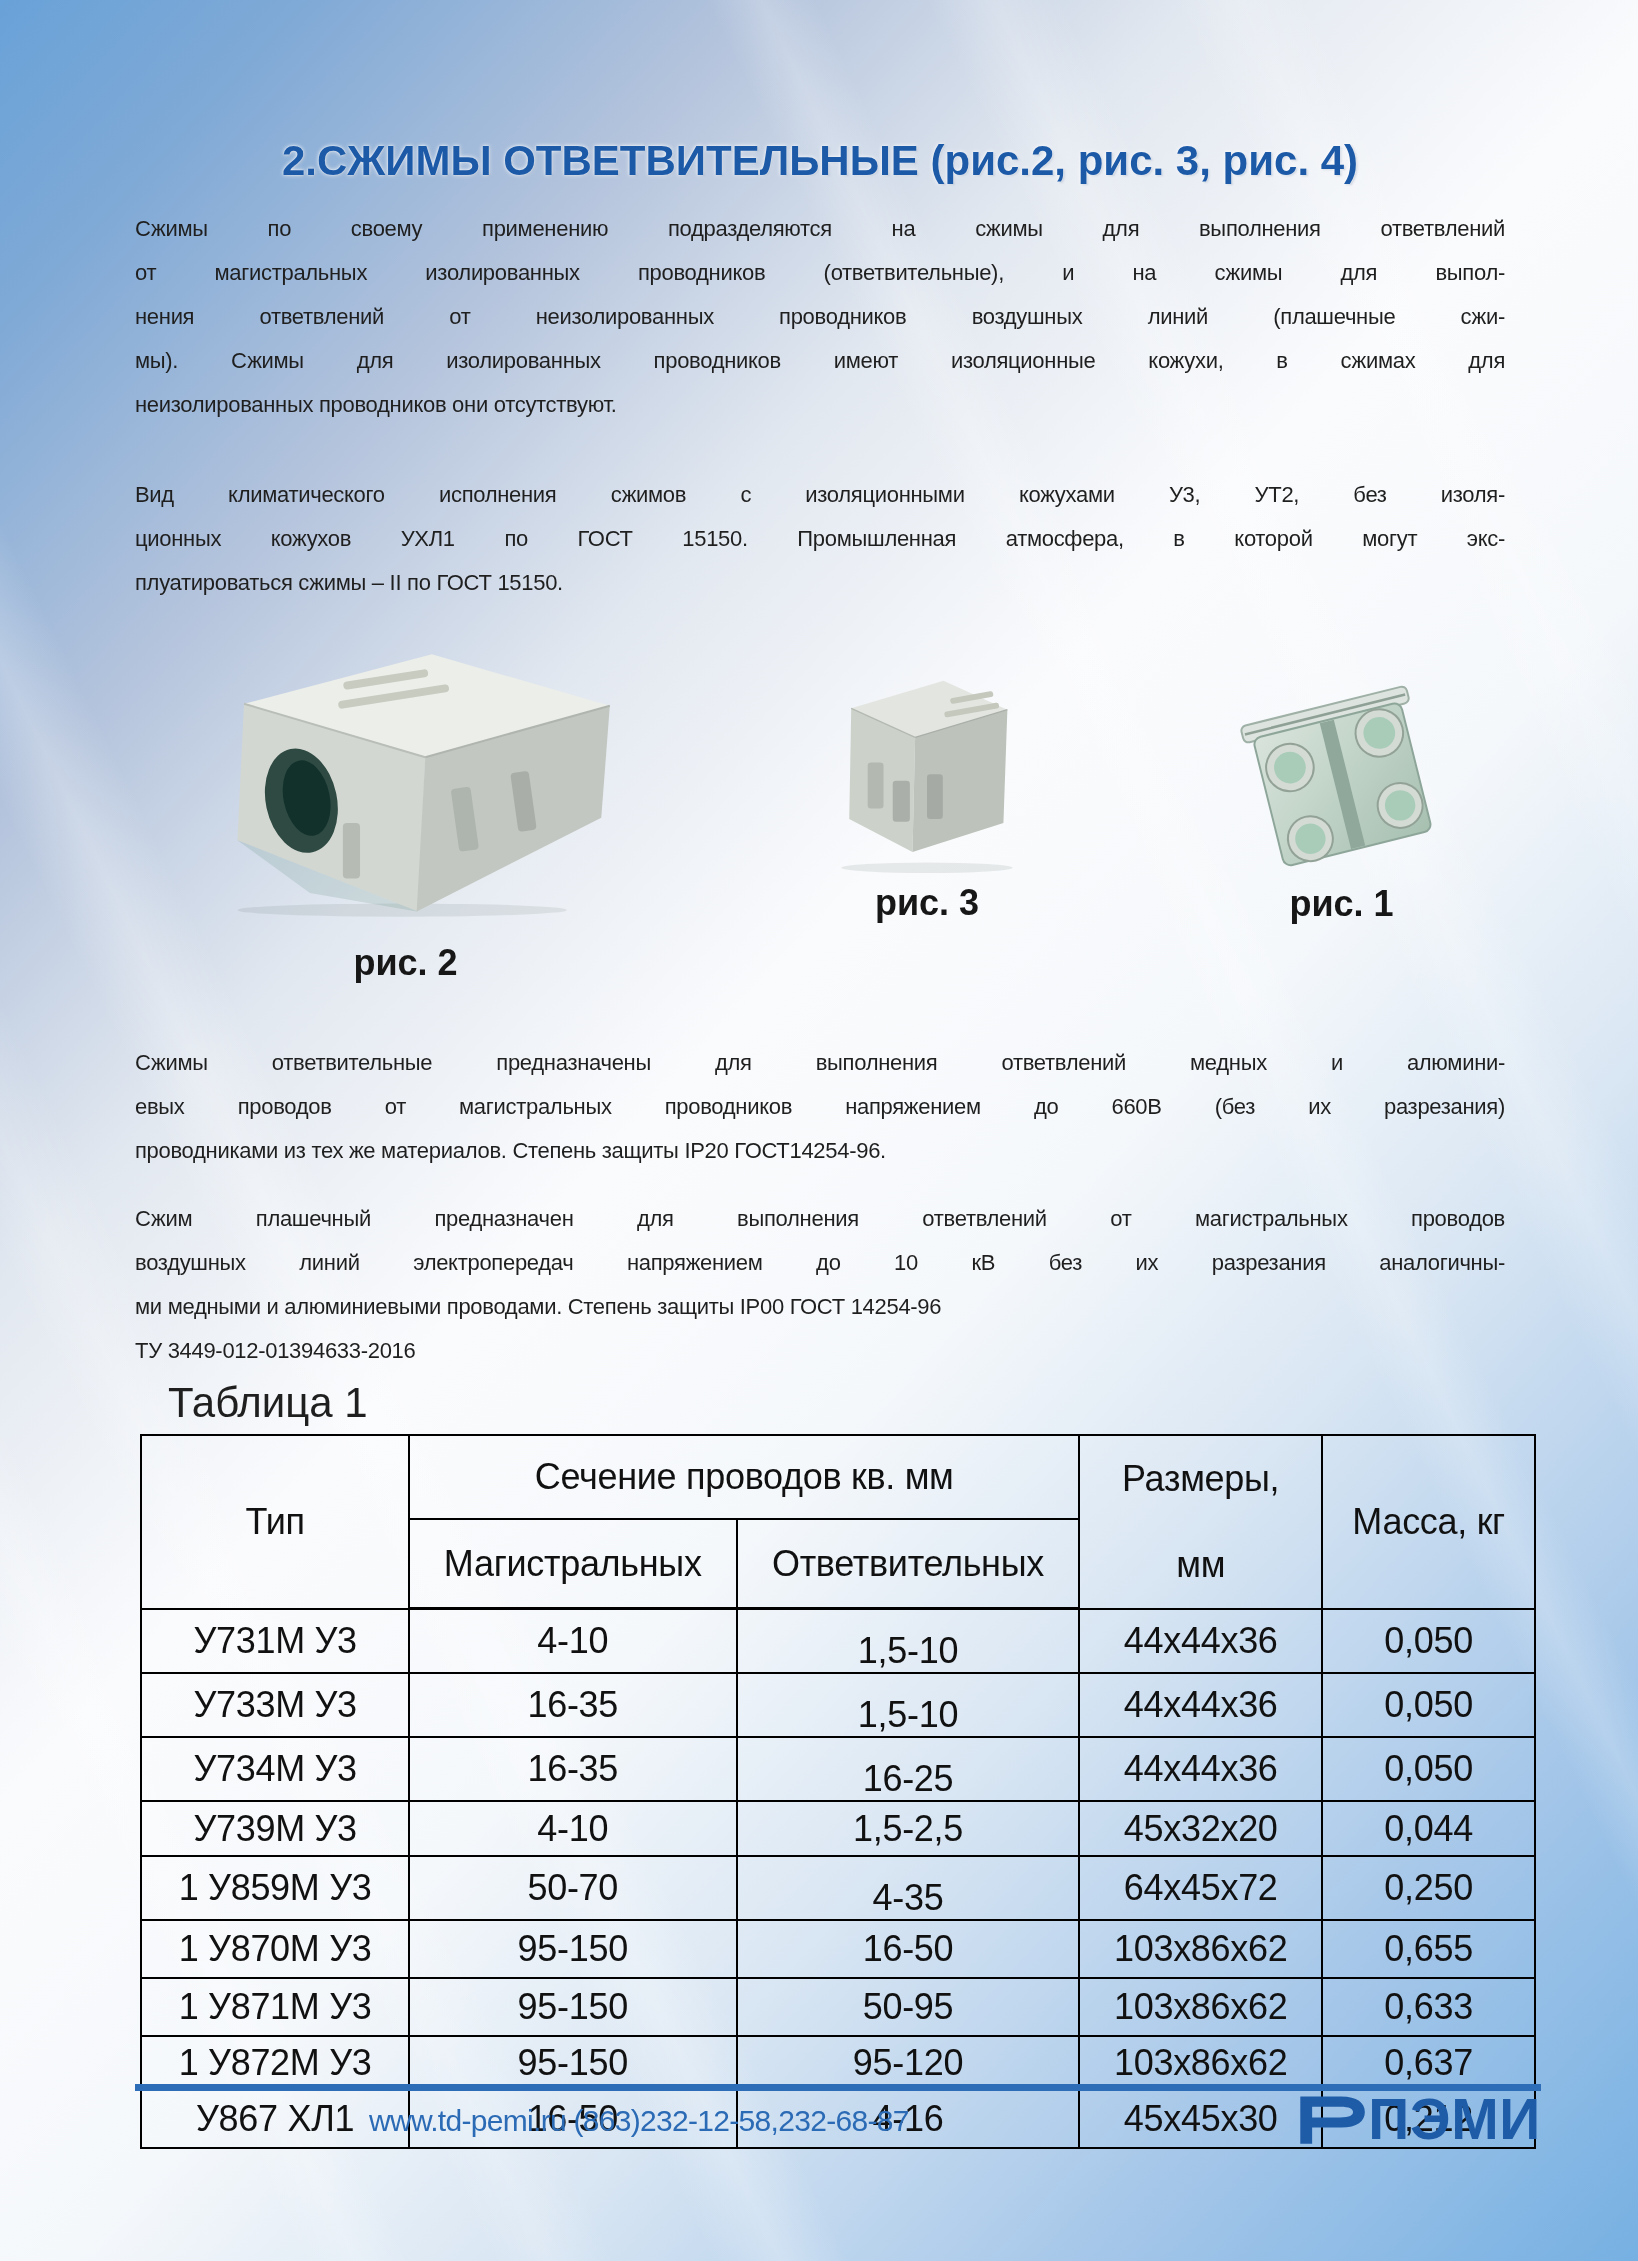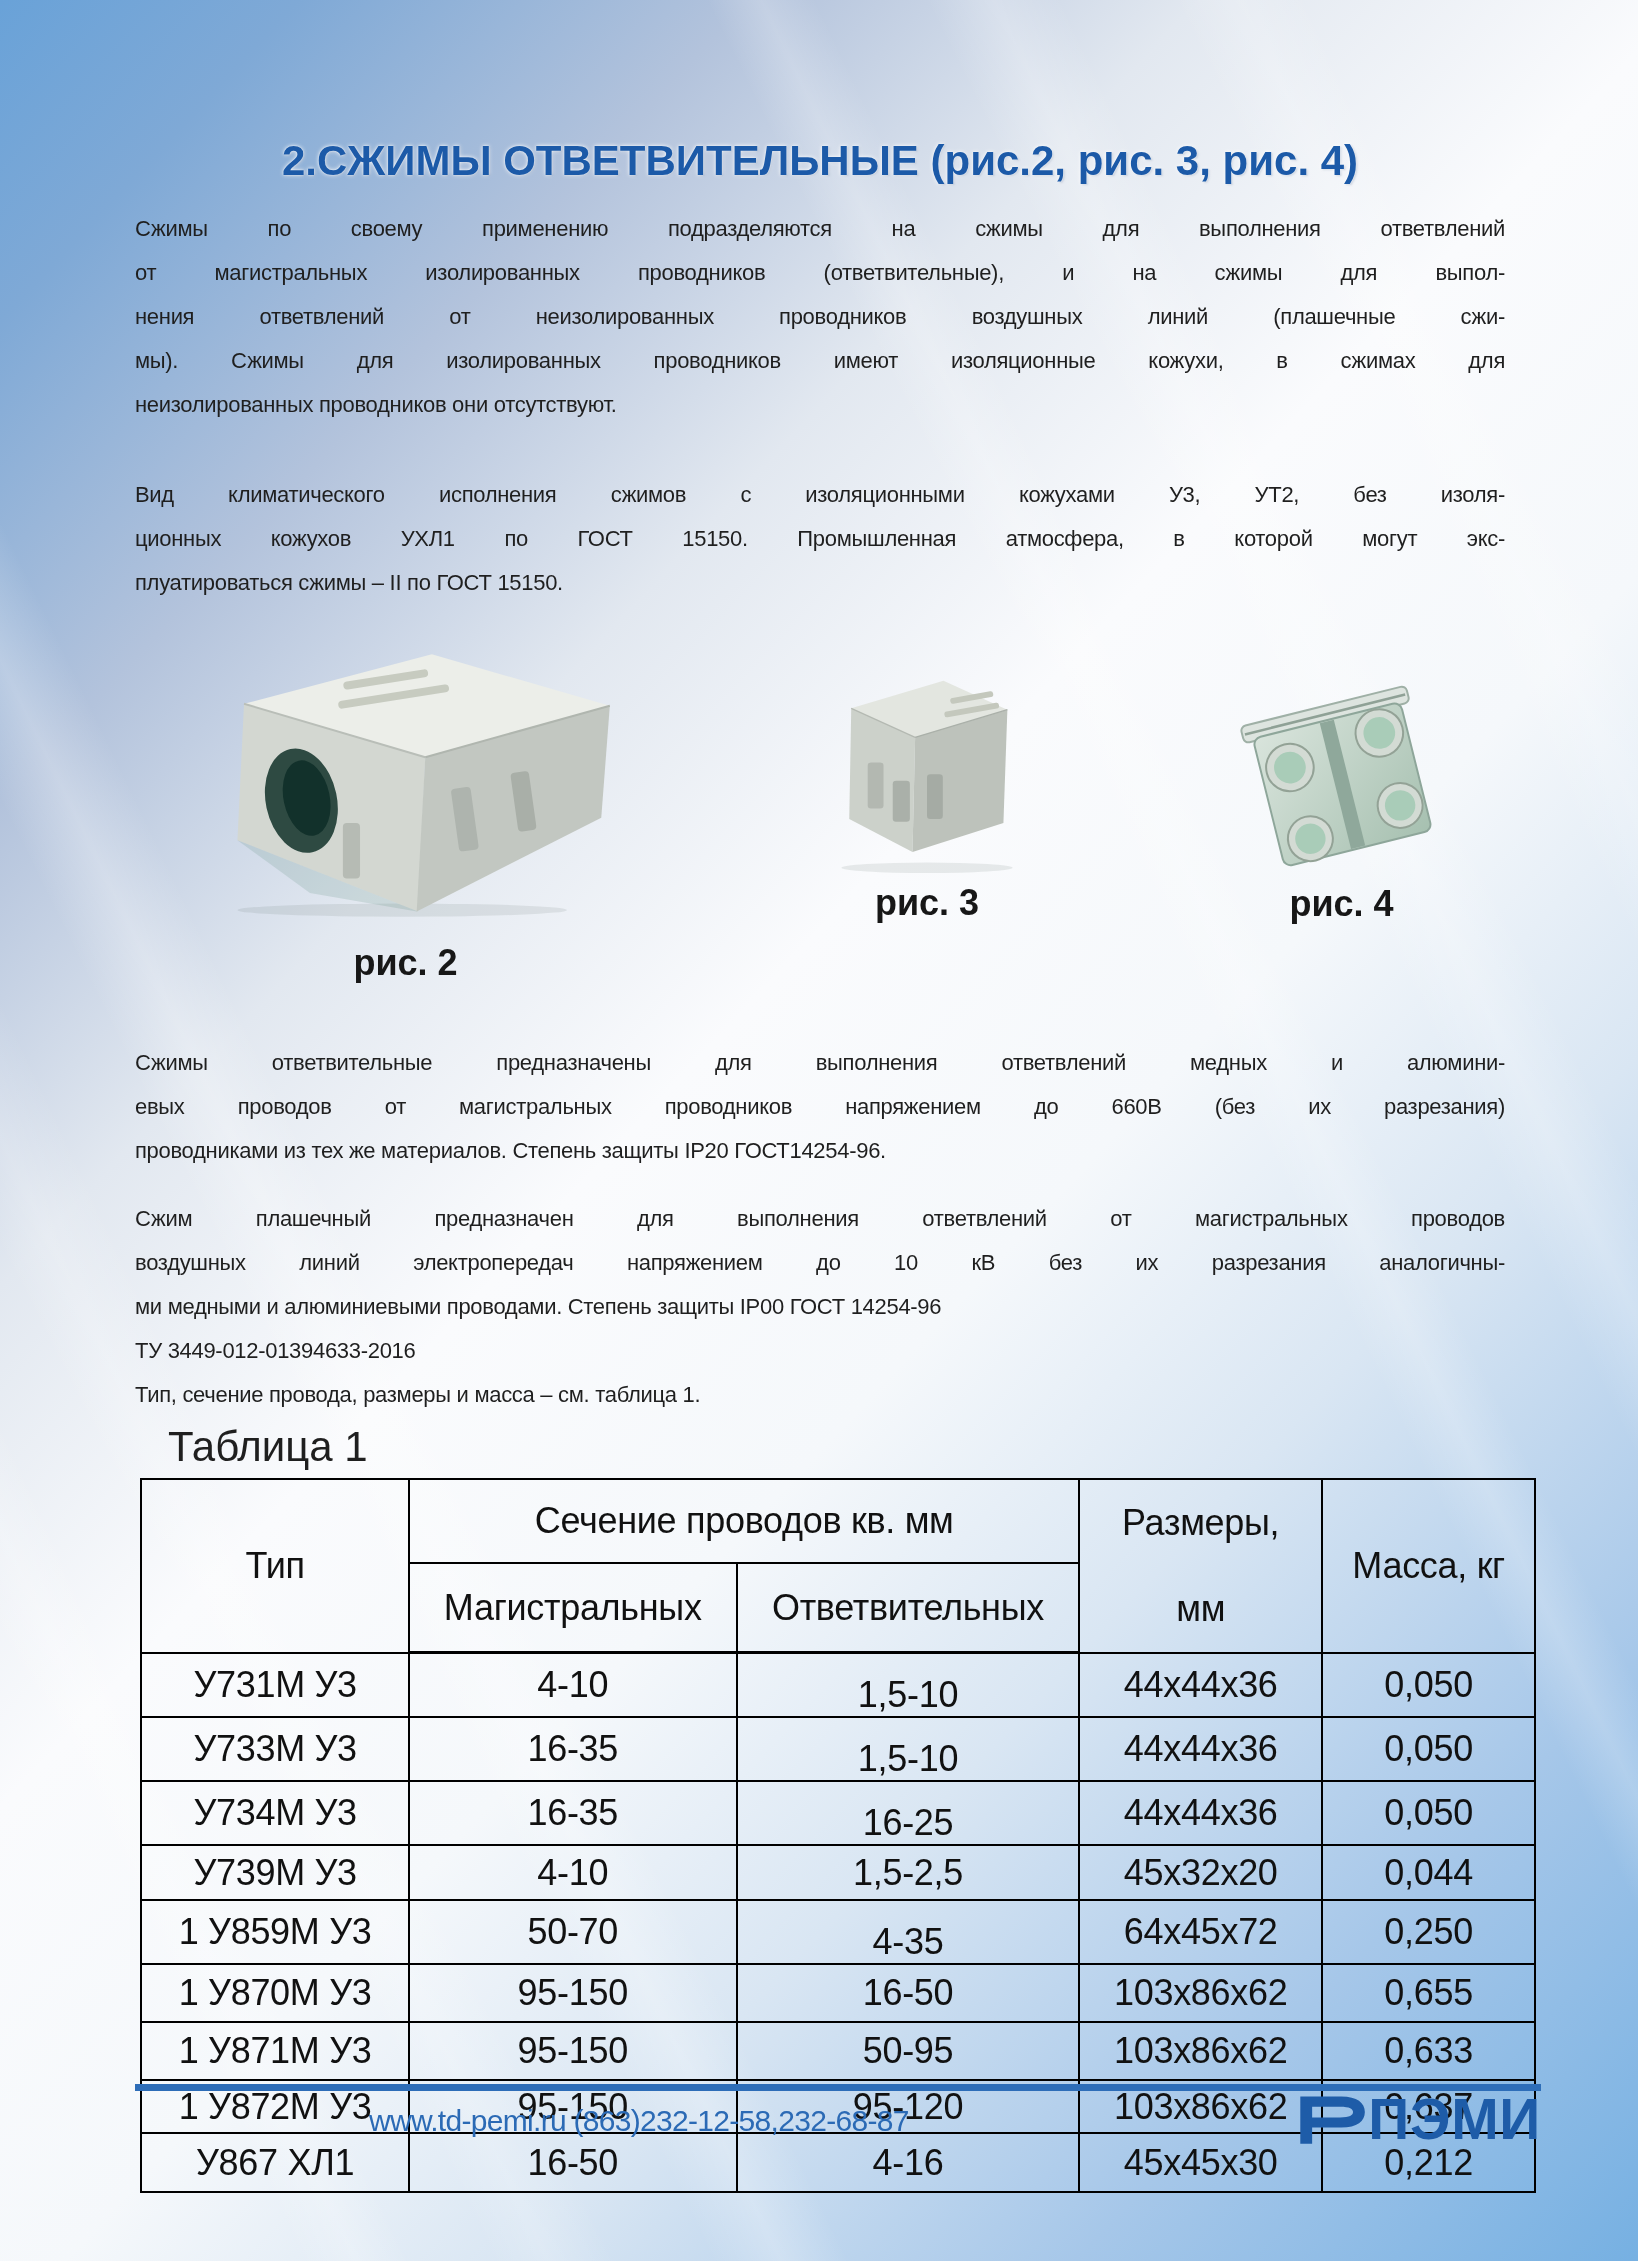--- a/index.html
+++ b/index.html
@@ -164,44 +164,41 @@
               <circle cx="118" cy="126" r="24" fill="#a9ccb8"></circle>
               <circle cx="262" cy="108" r="36" fill="#d3dbd4" stroke="#93a296" stroke-width="3"></circle>
               <circle cx="262" cy="108" r="24" fill="#a9ccb8"></circle>
               <circle cx="122" cy="238" r="34" fill="#d3dbd4" stroke="#93a296" stroke-width="3"></circle>
               <circle cx="122" cy="238" r="23" fill="#a9ccb8"></circle>
               <circle cx="266" cy="222" r="34" fill="#d3dbd4" stroke="#93a296" stroke-width="3"></circle>
               <circle cx="266" cy="222" r="23" fill="#a9ccb8"></circle>
             </g>
           </g>
         </svg>
-        <div class="fig-caption">рис. 4</div>
+        <div class="fig-caption">рис. 1</div>
       </div>
 
     </div>
 
     <div class="para p3">
       <span class="pline">Сжимы ответвительные предназначены для выполнения ответвлений медных и алюмини-</span>
       <span class="pline">евых проводов от магистральных проводников напряжением до 660В (без их разрезания)</span>
       <span class="pline">проводниками из тех же материалов. Степень защиты IP20 ГОСТ14254-96.</span>
     </div>
 
     <div class="para p4">
       <span class="pline">Сжим плашечный предназначен для выполнения ответвлений от магистральных проводов</span>
       <span class="pline">воздушных линий электропередач напряжением до 10 кВ без их разрезания аналогичны-</span>
       <span class="pline">ми медными и алюминиевыми проводами. Степень защиты IP00 ГОСТ 14254-96</span>
     </div>
 
     <div class="para p5">
       <span class="pline">ТУ 3449-012-01394633-2016</span>
     </div>
 
-    <div class="para p6">
-      <span class="pline">Тип,  сечение провода, размеры и масса – см. таблица 1.</span>
-    </div>
 
     <div class="table-label">Таблица 1</div>
 
     <table class="spec">
       <colgroup>
           <col class="c1">
           <col class="c2">
           <col class="c3">
           <col class="c4">
           <col class="c5">

